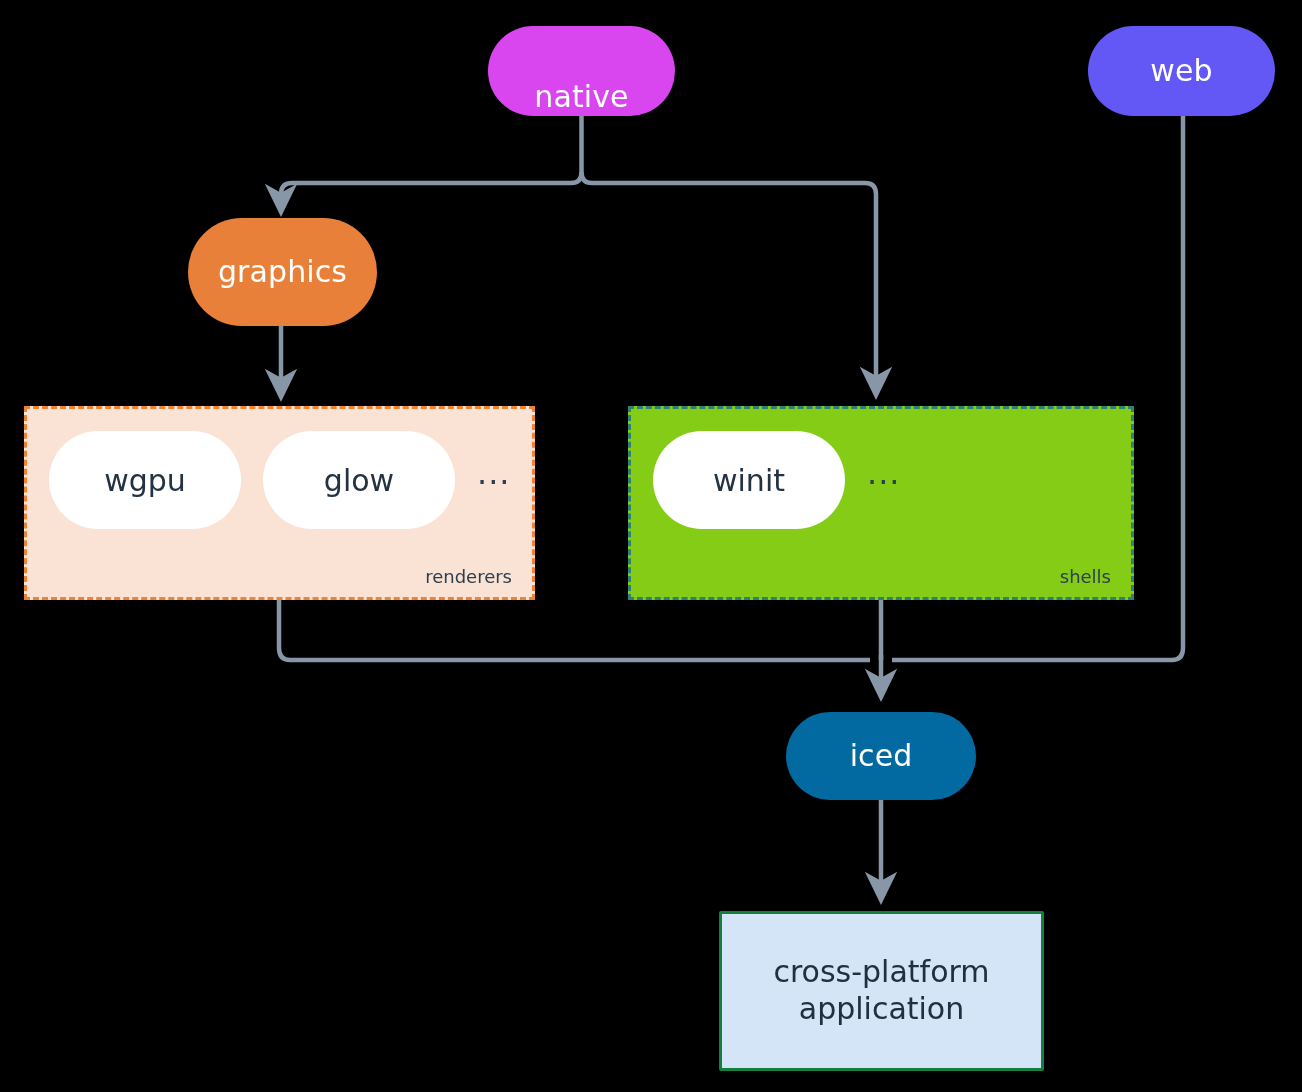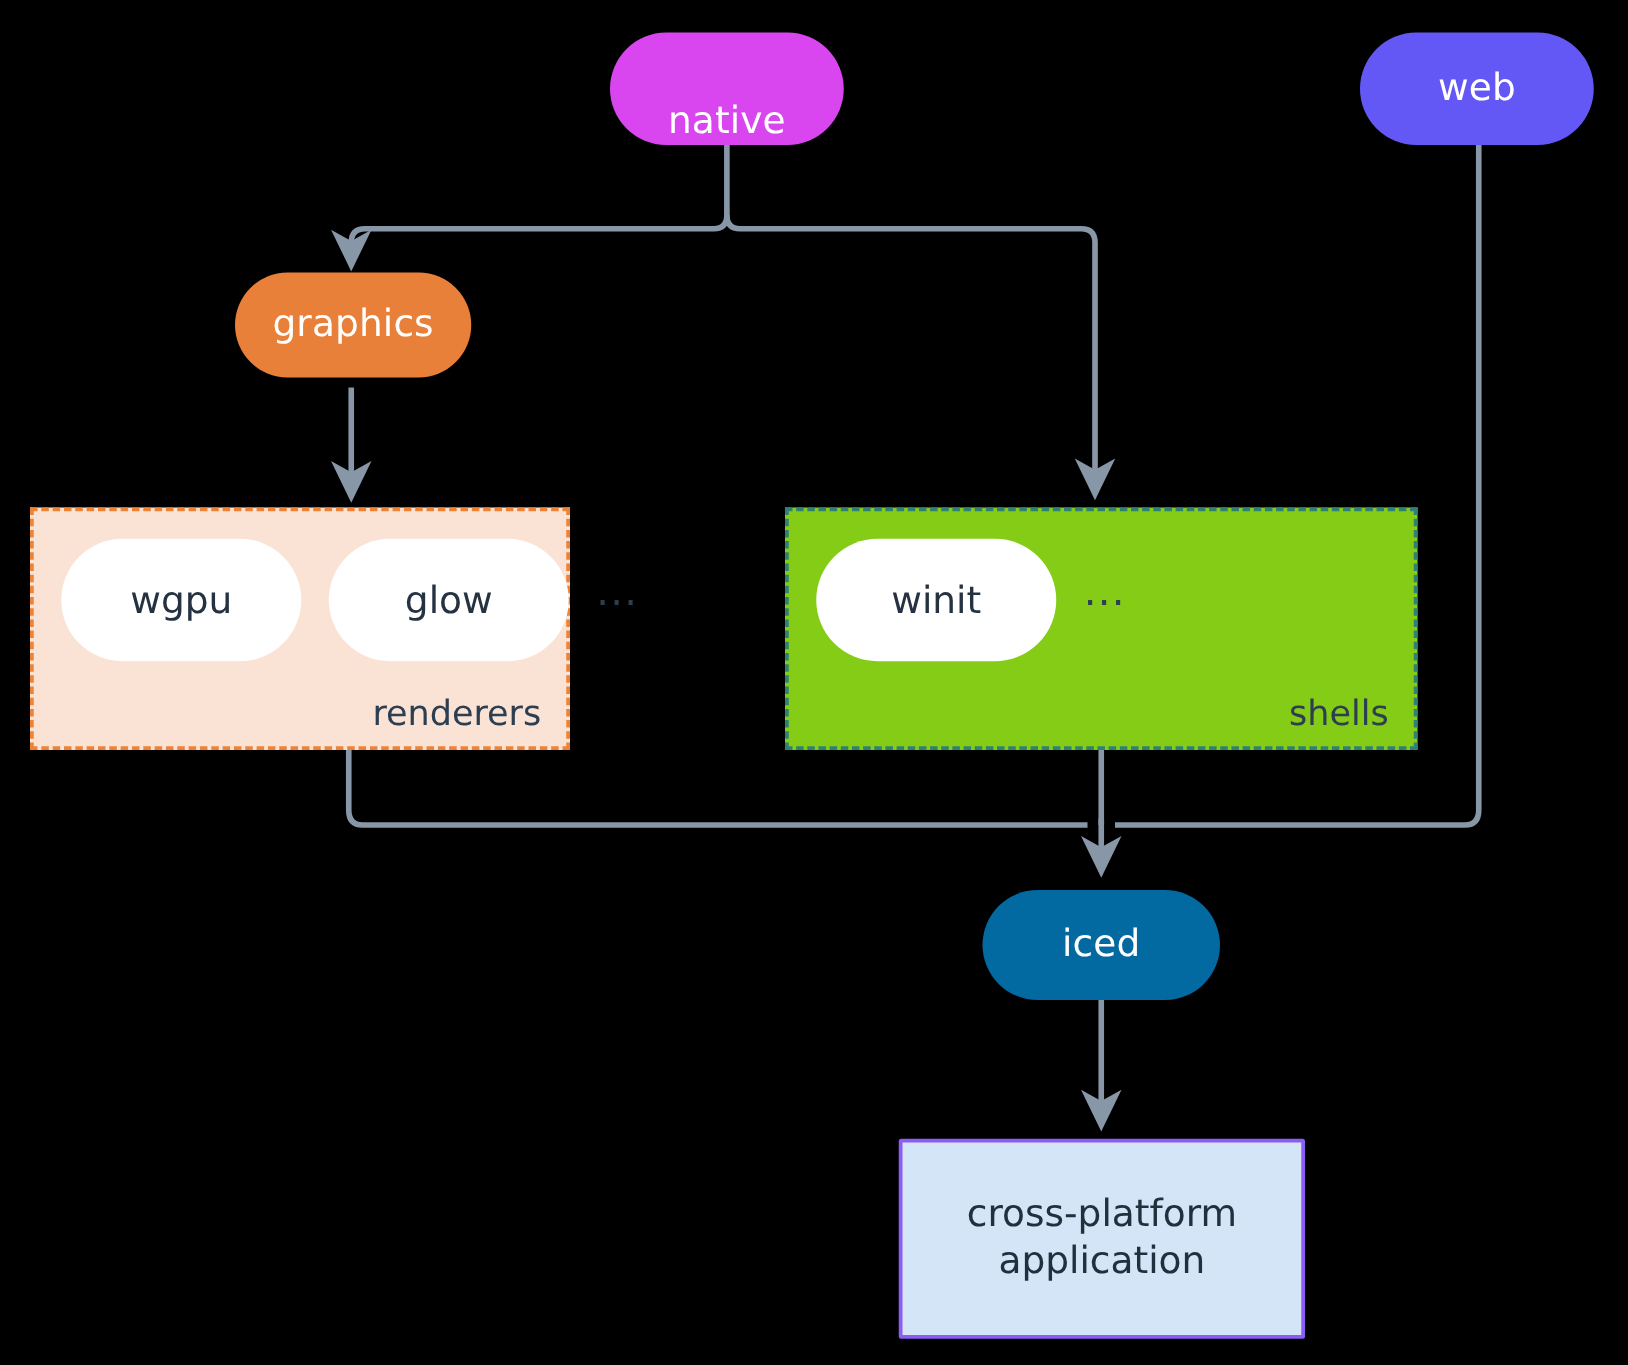--- a/index.html
+++ b/index.html
@@ -43,36 +43,36 @@
   #node-native {
     left: 488px; top: 26px; width: 187px; height: 90px;
     background: #d946ef;
     align-items: flex-end;
   }
   #node-web {
     left: 1088px; top: 26px; width: 187px; height: 90px;
     background: #6358F5;
   }
   #node-graphics {
-    left: 188px; top: 218px; width: 189px; height: 84px;
+    left: 188px; top: 218px; width: 189px; height: 108px;
     background: #E8803A;
   }
   #node-iced {
     left: 786px; top: 712px; width: 190px; height: 88px;
     background: #0369a1;
   }
   
   .group-box {
     position: absolute;
     box-sizing: border-box;
     border-style: dashed;
     border-width: 3px;
   }
   #group-renderers {
-    left: 24px; top: 406px; width: 432px; height: 194px;
+    left: 24px; top: 406px; width: 511px; height: 194px;
     background: #FAE2D5;
     border-color: #EF8335;
   }
   #group-shells {
     left: 628px; top: 406px; width: 506px; height: 194px;
     background: #84cc16;
     border-color: #2F8272;
   }
   .group-items {
     position: absolute;
@@ -102,27 +102,27 @@
     font-size: 32px;
     line-height: 0.6;
     padding-bottom: 12px;
     letter-spacing: 1px;
   }
   .group-label {
     position: absolute;
     right: 20px;
     bottom: 10px;
     color: #2C3E50;
-    font-size: 28px;
+    font-size: 18px;
   }
   
   #node-application {
     left: 719px; top: 911px; width: 325px; height: 160px;
     background: #D4E5F7;
-    border: 3px solid #8b5cf6;
+    border: 3px solid #15803d;
     color: #22303E;
     font-size: 30px;
     border-radius: 2px;
     flex-direction: column;
   }
   #node-application .line2 { }
 </style>
 </head>
 <body>
 

